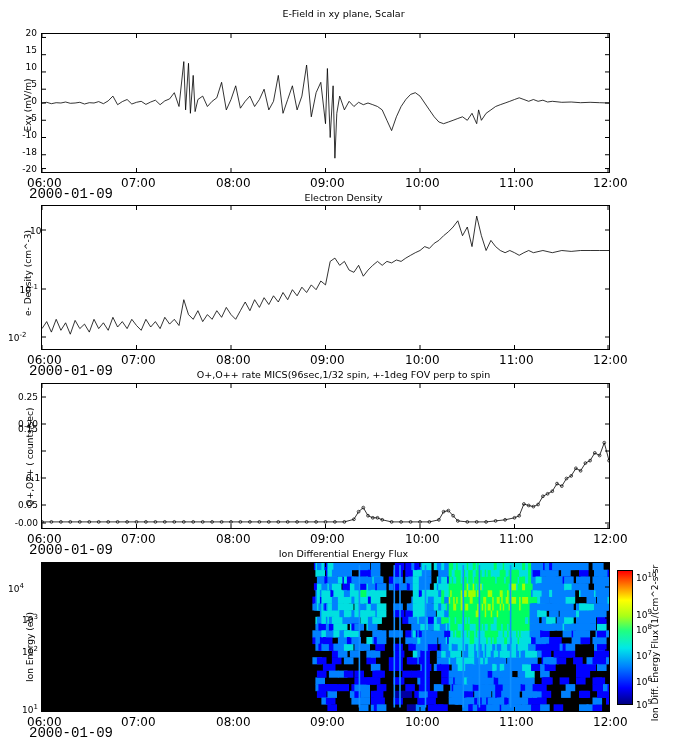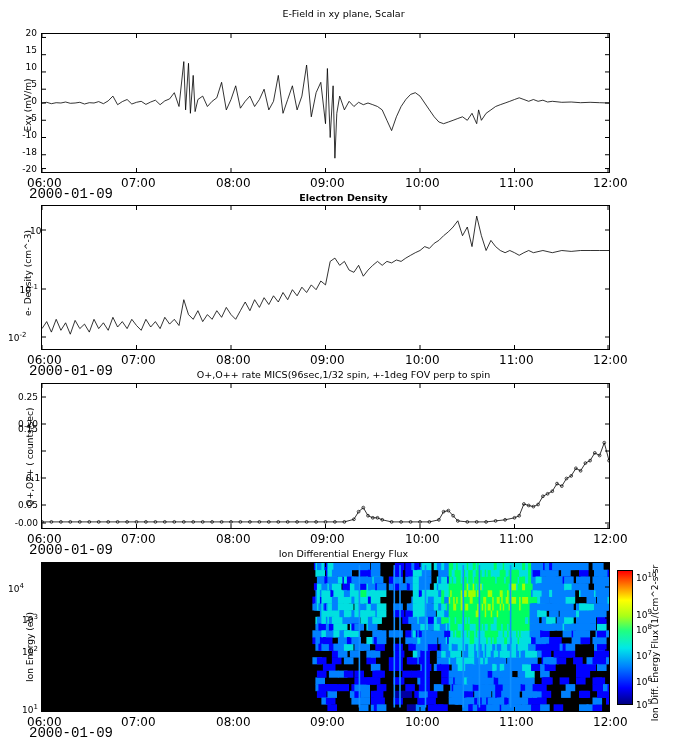--- a/index.html
+++ b/index.html
@@ -83,21 +83,21 @@
     <div class="xtick" style="left:121px;top:176px;width:28px;text-align:center;">07:00</div>
     <div class="xtick" style="left:216px;top:176px;width:28px;text-align:center;">08:00</div>
     <div class="xtick" style="left:310px;top:176px;width:28px;text-align:center;">09:00</div>
     <div class="xtick" style="left:405px;top:176px;width:28px;text-align:center;">10:00</div>
     <div class="xtick" style="left:499px;top:176px;width:28px;text-align:center;">11:00</div>
     <div class="xtick" style="left:593px;top:176px;width:28px;text-align:center;">12:00</div>
     <div class="datestamp" style="left:29px;top:186px;">2000-01-09</div>
   </div>
 
   <div class="panel">
-    <div class="title" style="left:0px;top:192px;width:687px;font-weight:bold;">Electron Density</div>
+    <div class="title" style="left:0px;top:192px;width:687px;">Electron Density</div>
     <div class="ylabel" style="left:-32px;top:268px;width:120px;text-align:center;transform:rotate(-90deg);">e- Density (cm^-3)</div>
 
     <div class="tick" style="left:16px;top:224px;width:30px;text-align:right;">10<span style="font-size:7px;vertical-align:super">0</span></div>
     <div class="tick" style="left:8px;top:283px;width:30px;text-align:right;">10<span style="font-size:7px;vertical-align:super">-1</span></div>
     <div class="tick" style="left:8px;top:331px;width:30px;text-align:left;">10<span style="font-size:7px;vertical-align:super">-2</span></div>
 
     <div class="plotbox" style="left:41px;top:205px;width:569px;height:145px;">
       <svg width="567" height="143" viewBox="0 0 567 143">
         <g class="tm">
           <line x1="0" y1="0" x2="0" y2="4"></line>

